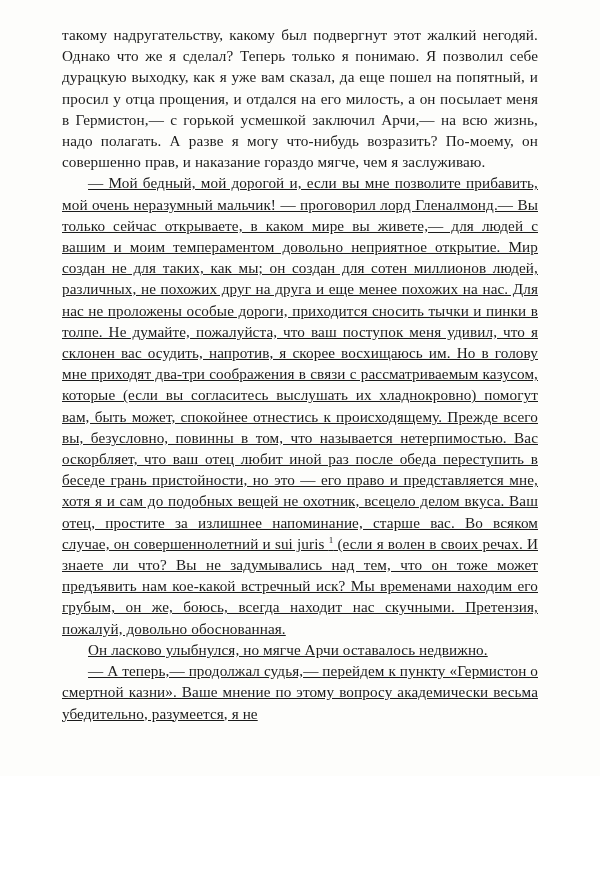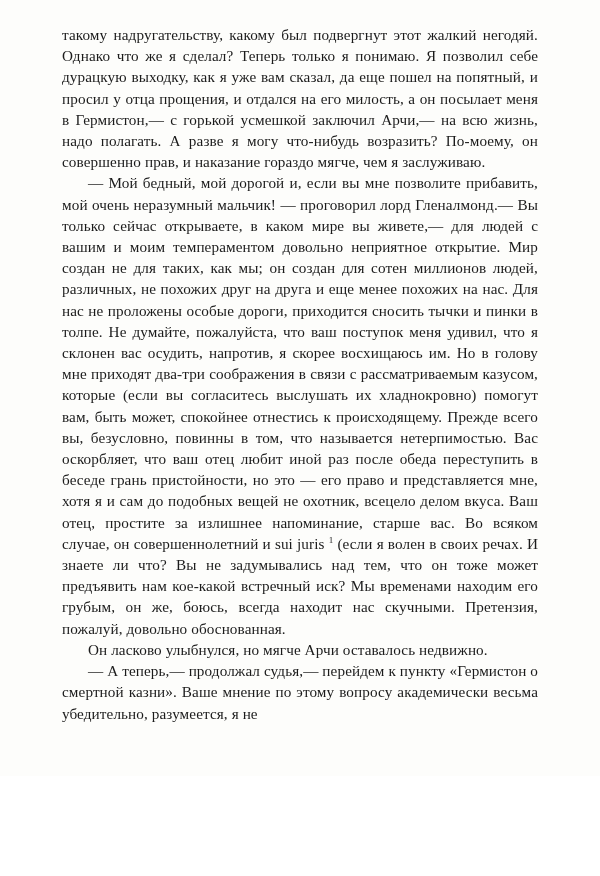--- a/index.html
+++ b/index.html
@@ -26,20 +26,21 @@
     margin: 0;
     text-align: justify;
     text-justify: inter-word;
     font-size: 15.2px;
     line-height: 21.2px;
     letter-spacing: 0.1px;
     hyphens: manual;
   }
   .para + .para {
     margin-top: 0;
+    text-decoration: underline;
   }
   .indent {
     text-indent: 26px;
   }
   sup.fn {
     font-size: 9px;
     vertical-align: super;
     line-height: 0;
   }
   .footnote-rule {

